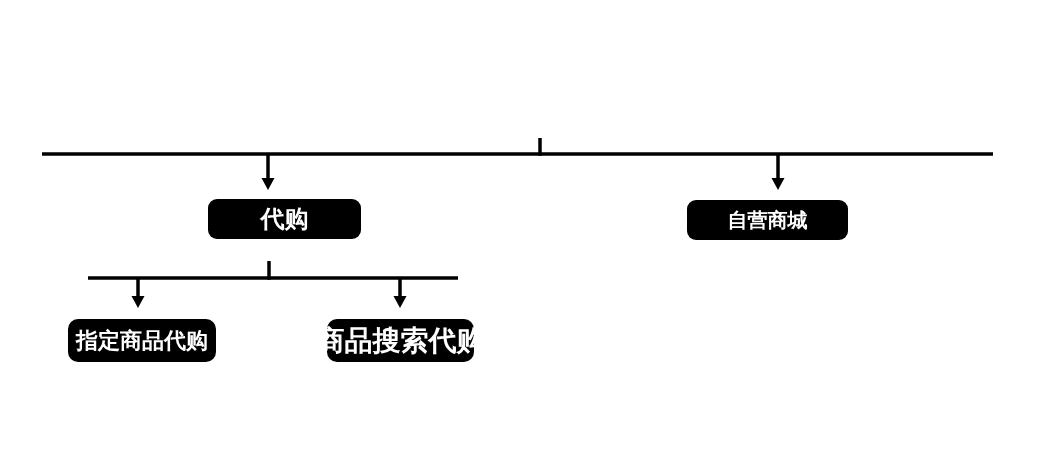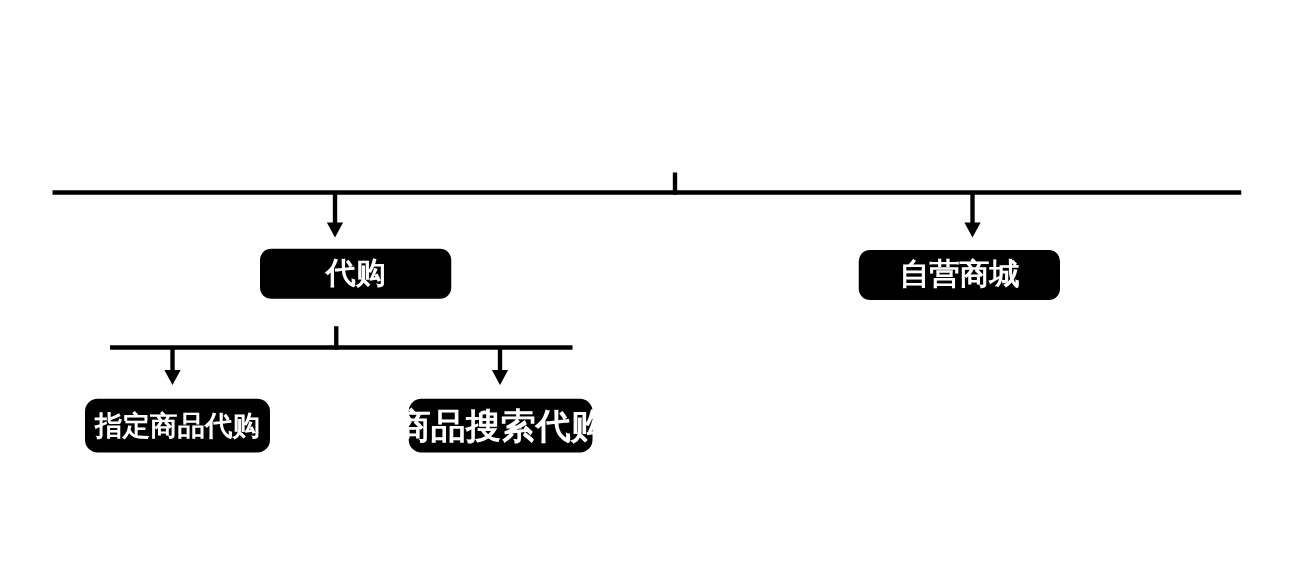--- a/index.html
+++ b/index.html
@@ -28,21 +28,21 @@
     background: var(--node-fill, #000000);
     color: var(--node-text, #ffffff);
     font-weight: bold;
     border-radius: 10px;
     box-sizing: border-box;
     white-space: nowrap;
     line-height: 1;
   }
   .node-root       { left: 400px; top: 75px;  width: 272px; height: 47px; font-size: 28px; }
   .node-daigou     { left: 196px; top: 199px; width: 153px; height: 40px; font-size: 24px; border-radius: 9px; margin-left: 12px; }
-  .node-selfmall   { left: 687px; top: 200px; width: 161px; height: 40px; font-size: 24px; border-radius: 9px; }
+  .node-selfmall   { left: 687px; top: 200px; width: 161px; height: 40px; font-size: 20px; border-radius: 9px; }
   .node-designated { left: 68px;  top: 319px; width: 148px; height: 43px; font-size: 22px; text-align: center; }
   .node-search     { left: 327px; top: 319px; width: 147px; height: 43px; font-size: 28px; }
 </style>
 </head>
 <body>
 
 <div class="canvas">
 
   <svg class="connectors" viewBox="0 0 1048 455" xmlns="http://www.w3.org/2000/svg">
     <g stroke="var(--connector, #000000)" stroke-width="3.5" fill="var(--connector, #000000)">

